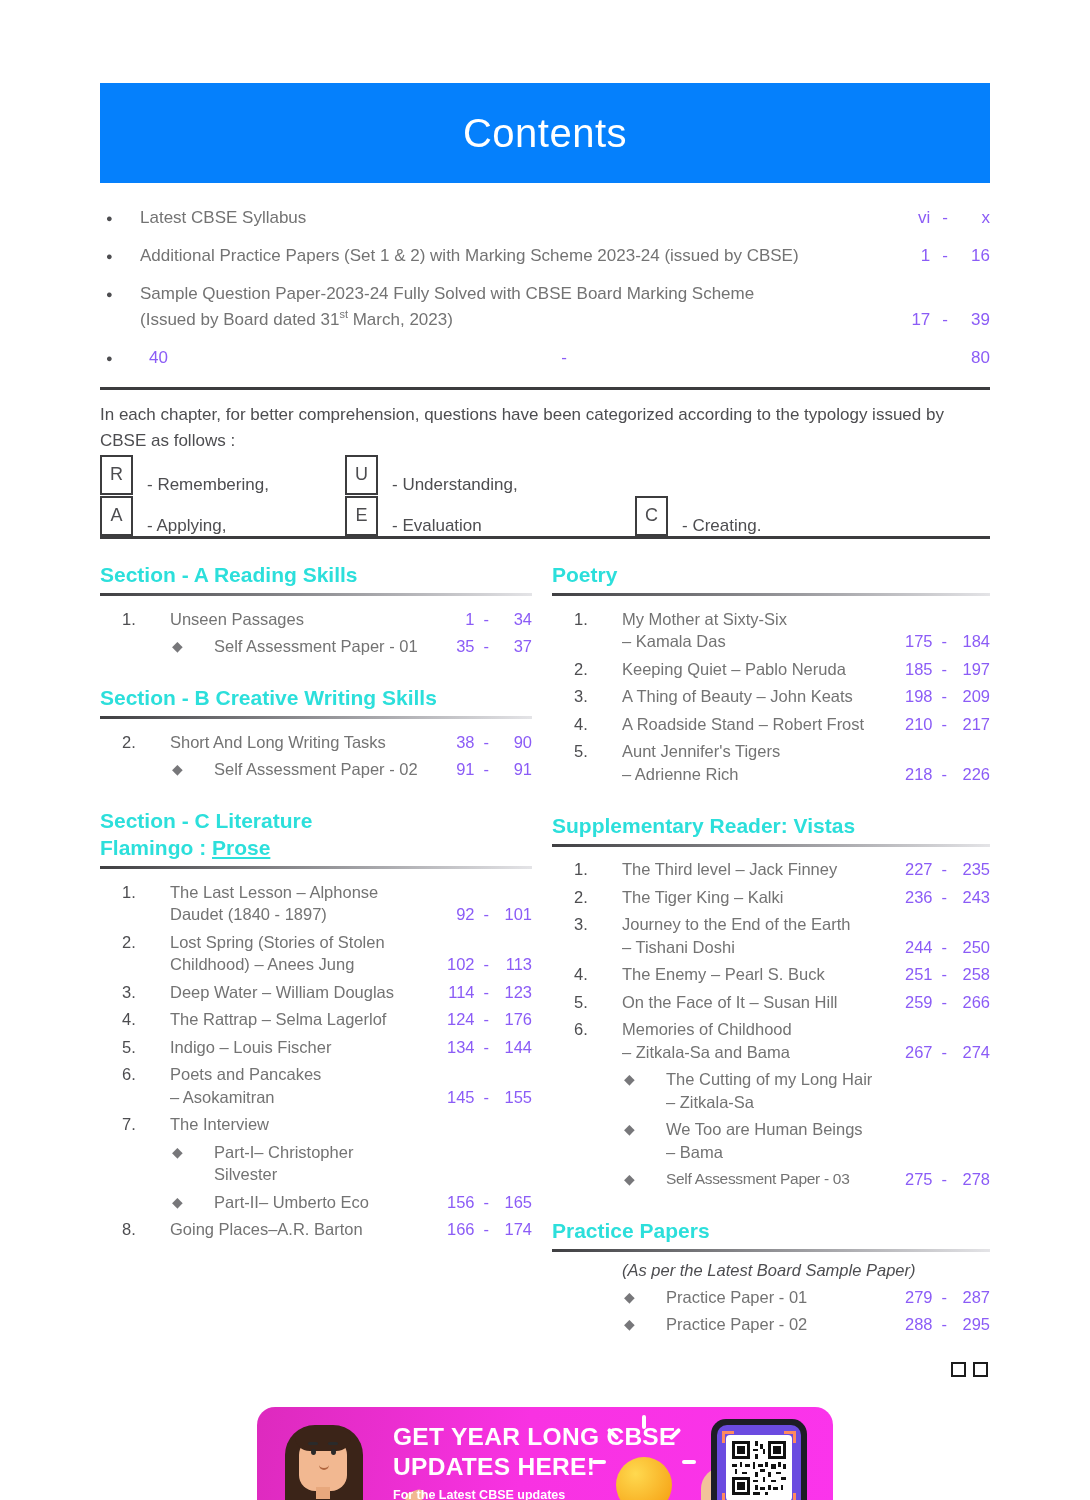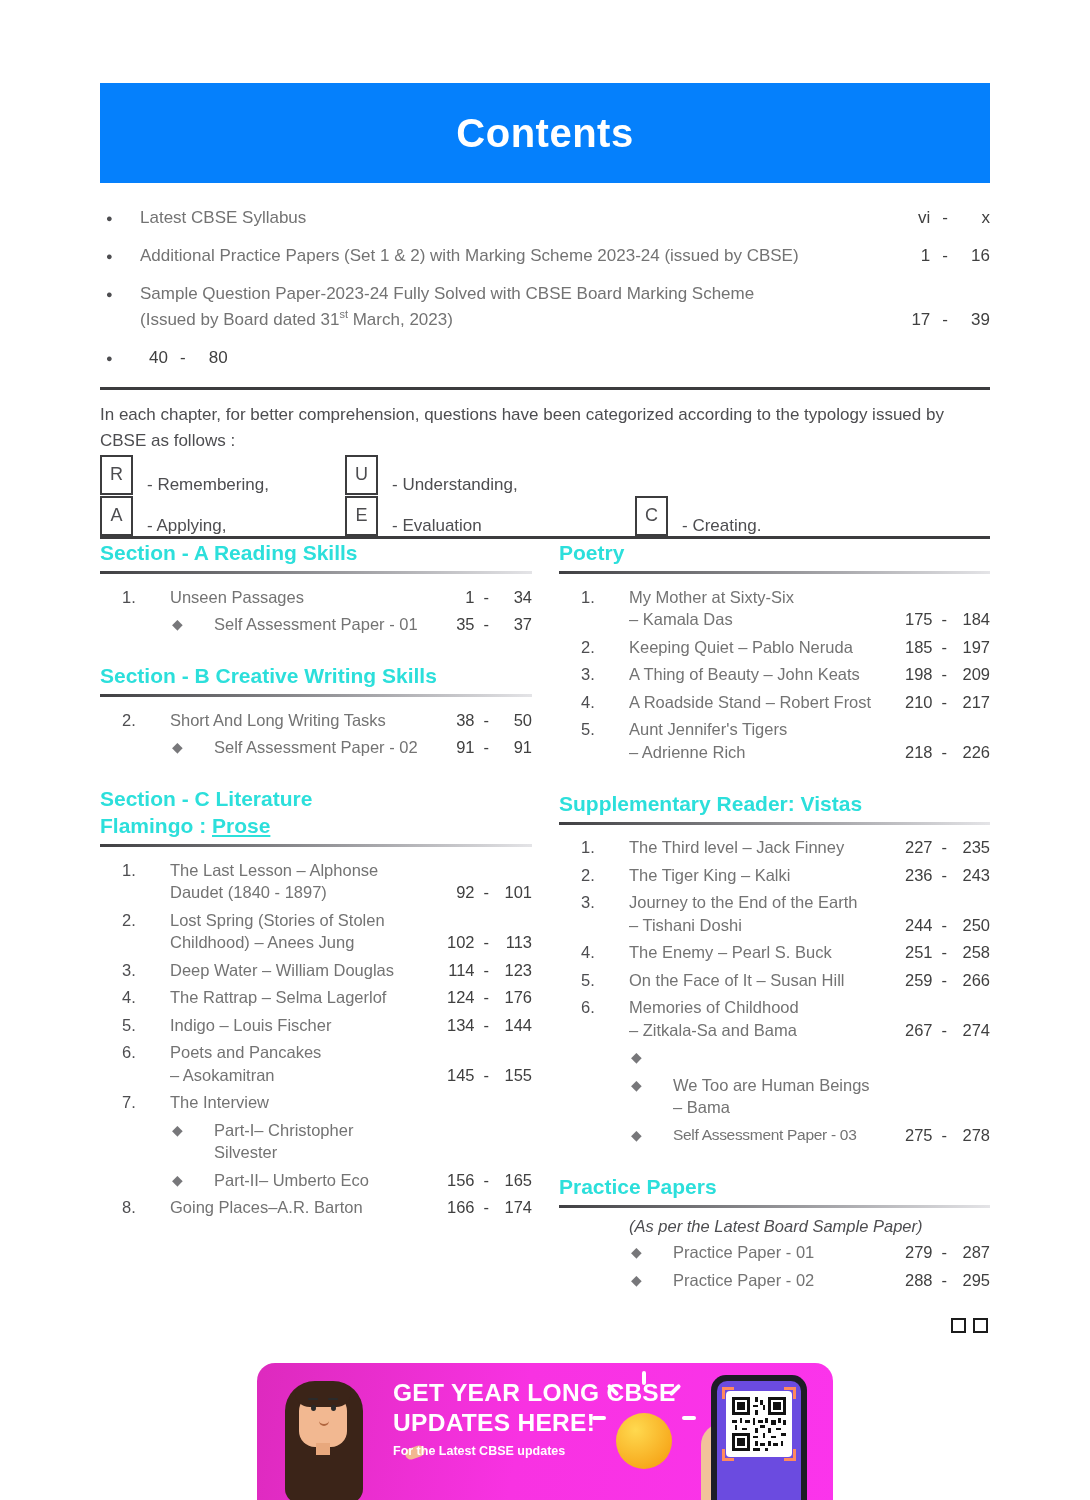--- a/index.html
+++ b/index.html
@@ -3,53 +3,53 @@
 <meta charset="utf-8">
 <style>
   * { margin:0; padding:0; box-sizing:border-box; }
   html,body { background:#ffffff; }
   body { font-family:"Liberation Sans","DejaVu Sans",sans-serif; color:#4d4d50; }
   .sheet { position:relative; width:1090px; height:1500px; margin:0 auto; background:#fff; overflow:hidden; }
   .content { width:890px; margin:0 auto; }
 
   
   .top-banner { margin-top:83px; height:100px; background:#0580FC; display:flex; align-items:center; justify-content:center; }
-  .top-banner h1 { color:#fff; font-size:40px; font-weight:bold; letter-spacing:0.5px; }
+  .top-banner h1 { color:#fff; font-size:40px; font-weight:normal; letter-spacing:0.5px; }
 
   
   .front-list { padding:16px 0 10px 0; border-bottom:3px solid #3c3c3e; }
   .front-list .toc-row { display:grid; grid-template-columns:40px 1fr auto; padding:6px 0; font-size:17px; line-height:26px; }
   .front-list .marker { font-size:11px; line-height:26px; padding-left:6px; color:#1c1c1c; }
   .front-list .pages { color:#4d4d50; }
 
   
   .typology { padding:12px 0 0 0; border-bottom:3px solid #3c3c3e; }
   .typology p { font-size:17px; line-height:26px; }
   .legend { display:grid; grid-template-columns:245px 290px 1fr; }
   .legend-item { display:flex; align-items:center; margin-bottom:0; }
   .legend-box { width:33px; height:40px; border:2px solid #3c3c3e; background:#fff; display:flex; align-items:center; justify-content:center; font-size:18px; color:#4d4d50; flex:0 0 auto; }
   .legend-label { margin-left:14px; font-size:17px;margin-top:21px; }
 
   
-  .columns { display:flex; gap:27px; }
+  .columns { display:flex; gap:20px; margin-top:22px; }
   .col-left { width:432px; flex:0 0 auto; }
   .col-right { flex:1; }
 
   .toc-section { margin-bottom:24px; }
   .sec-head { color:#2CDFDB; font-weight:bold; font-size:21px; line-height:27px; }
   .sec-head .u { text-decoration:underline; }
   .rule { height:3px; background:linear-gradient(to right,#3f3f42,#a9a9ad 65%,#e4e4e7); margin:5px 0 9px 0; }
 
   .toc-row { display:grid; grid-template-columns:48px 1fr auto; padding:2.5px 0 2.5px 22px; font-size:16.5px; line-height:22.5px; }
   .toc-row .marker { color:#4d4d50; }
   .toc-row.sub { padding-left:72px; grid-template-columns:42px 1fr auto; }
   .toc-row.sub .marker { color:#77777a; font-size:14px; }
   .toc-row.compact .title { font-size:15.5px; letter-spacing:-0.3px; }
   .toc-row .title { color:#737373; }
-  .toc-row .pages { align-self:end; display:flex; color:#404040; }
+  .toc-row .pages { align-self:end; display:flex; color:#8b5cf6;justify-content:space-between; }
   .p1 { min-width:34px; text-align:right; }
   .pdash { margin:0 9px; }
   .p2 { min-width:34px; text-align:right; }
   .front-list .p1 { min-width:28px; }
   .front-list .pdash { margin:0 12px; }
   .front-list .p2 { min-width:30px; }
 
   .pp-note { font-style:italic; font-size:16.5px; padding-left:70px; margin:2px 0 3px 0; color:#4d4d50; }
 
   .end-squares { display:flex; justify-content:flex-end; gap:7px; margin-top:20px; padding-right:2px; }
@@ -213,21 +213,21 @@
           <div class="rule"></div>
           <div>
               <div class="toc-row">
       <span class="marker">2.</span>
       <span class="title">
                   <div>Short And Long Writing Tasks</div>
                 </span>
       <span class="pages">
         <span class="p1">38</span>
         <span class="pdash">-</span>
-        <span class="p2">50</span>
+        <span class="p2">90</span>
       </span>
     </div>
               <div class="toc-row sub">
       <span class="marker">◆</span>
       <span class="title">
                   <div>Self Assessment Paper - 02</div>
                 </span>
       <span class="pages">
         <span class="p1">91</span>
         <span class="pdash">-</span>
@@ -482,20 +482,24 @@
                   <div>– Zitkala-Sa and Bama</div>
                 </span>
       <span class="pages">
         <span class="p1">267</span>
         <span class="pdash">-</span>
         <span class="p2">274</span>
       </span>
     </div>
               <div class="toc-row sub">
       <span class="marker">◆</span>
+      <span class="title">
+                  <div>The Cutting of my Long Hair</div>
+                  <div>– Zitkala-Sa</div>
+                </span>
 
     </div>
               <div class="toc-row sub">
       <span class="marker">◆</span>
       <span class="title">
                   <div>We Too are Human Beings</div>
                   <div>– Bama</div>
                 </span>
 
     </div>

